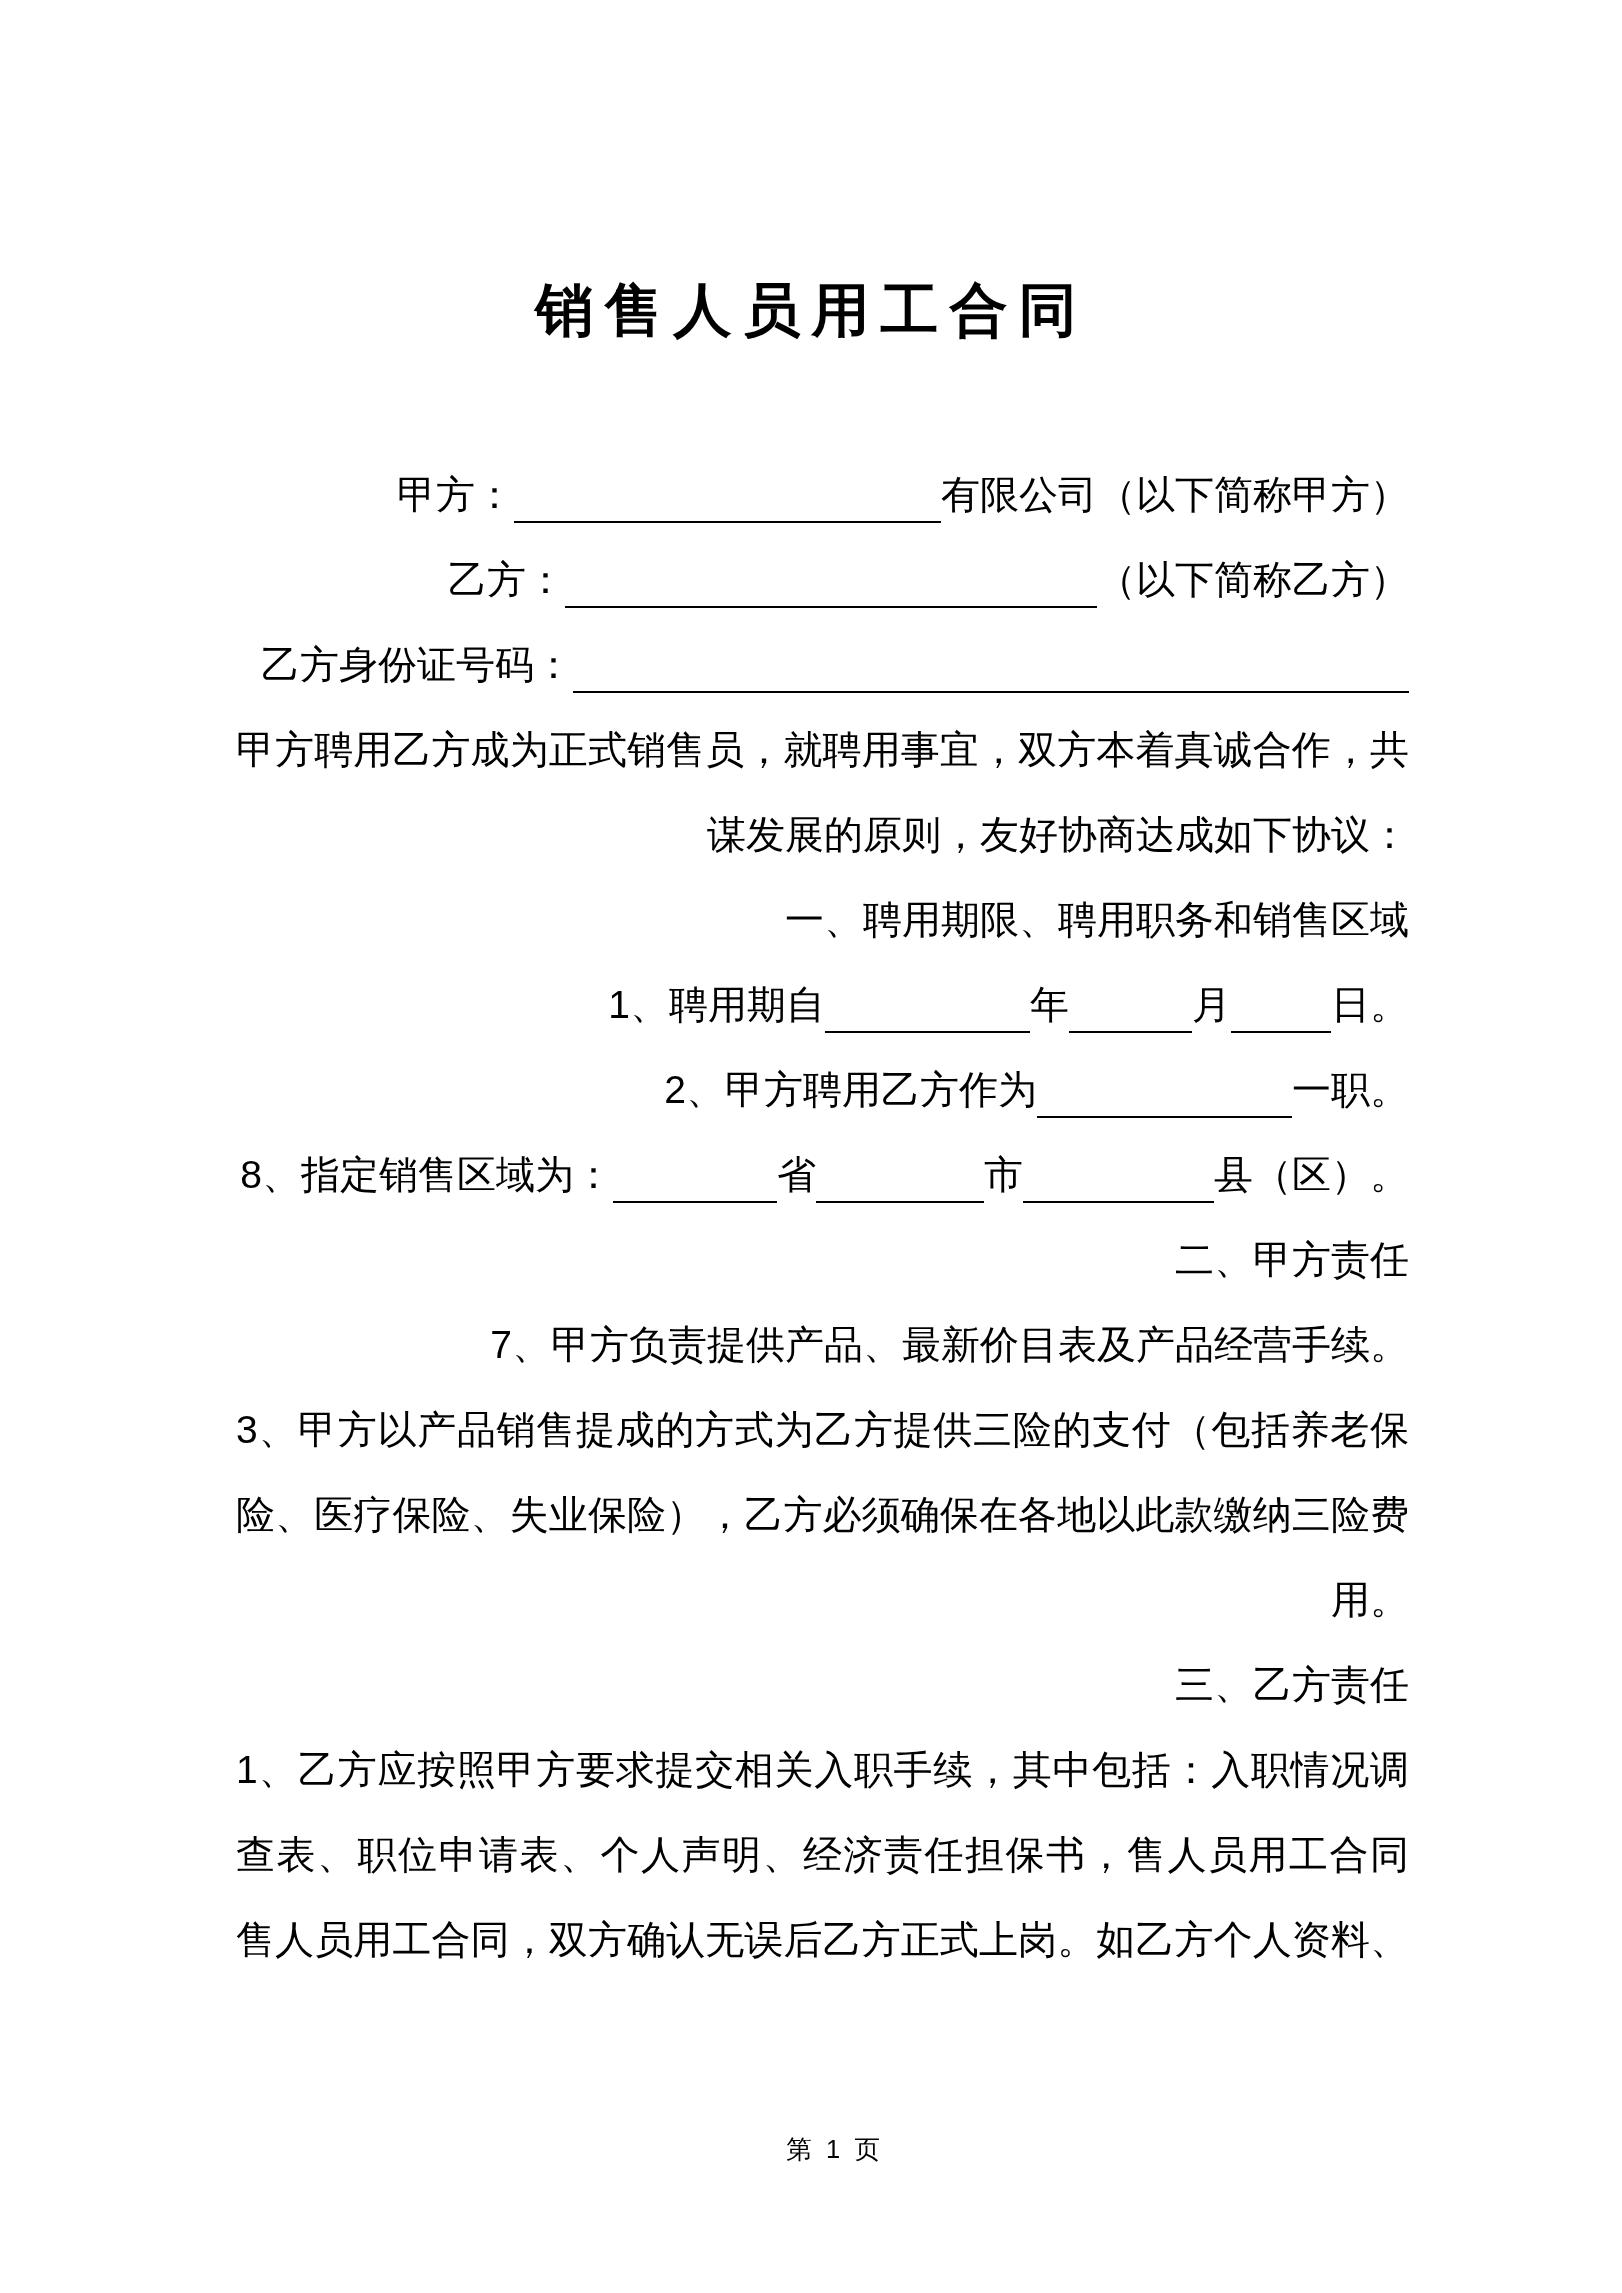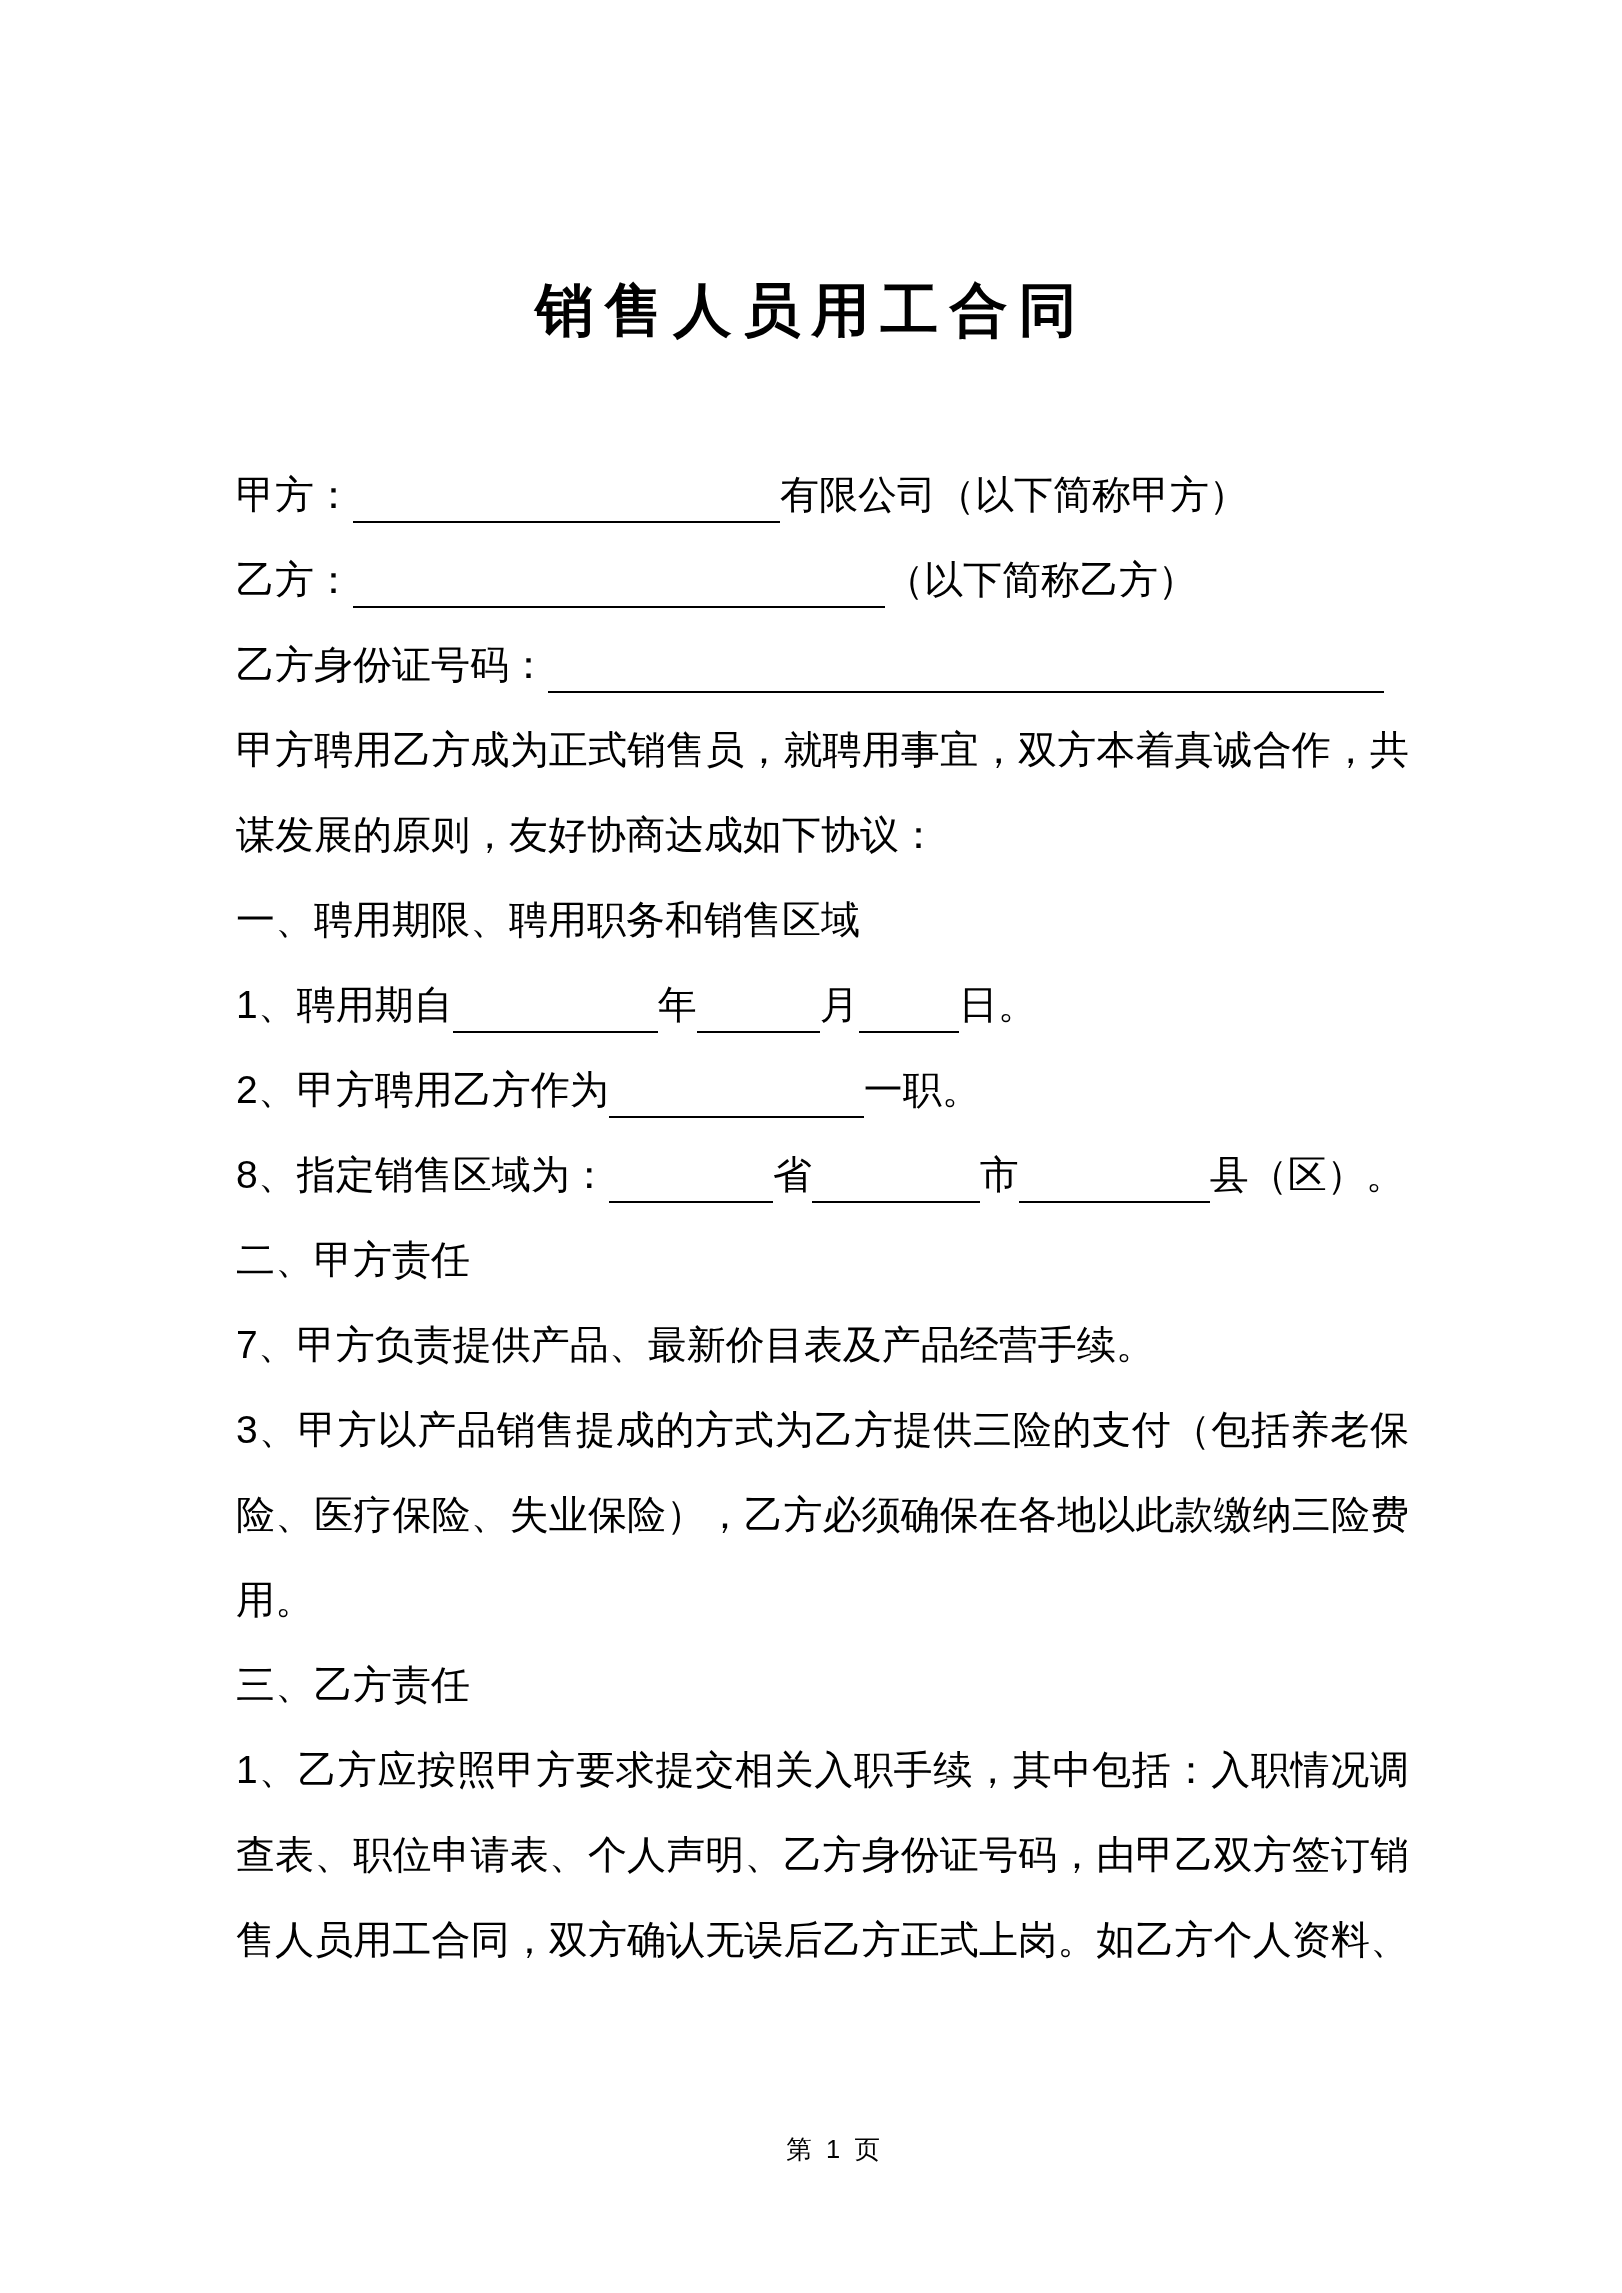--- a/index.html
+++ b/index.html
@@ -33,20 +33,21 @@
     position: absolute;
     top: 452px;
     left: 236px;
     width: 1173px;
   }
   .line {
     height: 85px;
     line-height: 85px;
     font-size: 39px;
     white-space: nowrap;
+    text-align: right;
   }
   .line.justify {
     text-align: justify;
     text-align-last: justify;
     text-justify: inter-character;
   }
   .fill-blank {
     display: inline-block;
     height: 0;
     border-bottom: 2.7px solid #000000;
@@ -81,18 +82,18 @@
       <div class="line"><span class="line-text">1、聘用期自</span><span class="fill-blank" style="width: 205px;"></span><span class="line-text">年</span><span class="fill-blank" style="width: 123px;"></span><span class="line-text">月</span><span class="fill-blank" style="width: 100px;"></span><span class="line-text">日。</span></div>
       <div class="line"><span class="line-text">2、甲方聘用乙方作为</span><span class="fill-blank" style="width: 255px;"></span><span class="line-text">一职。</span></div>
       <div class="line"><span class="line-text">8、指定销售区域为：</span><span class="fill-blank" style="width: 164px;"></span><span class="line-text">省</span><span class="fill-blank" style="width: 168px;"></span><span class="line-text">市</span><span class="fill-blank" style="width: 191px;"></span><span class="line-text">县（区）。</span></div>
       <div class="line"><span class="line-text">二、甲方责任</span></div>
       <div class="line"><span class="line-text">7、甲方负责提供产品、最新价目表及产品经营手续。</span></div>
       <div class="line justify"><span class="line-text">3、甲方以产品销售提成的方式为乙方提供三险的支付（包括养老保</span></div>
       <div class="line justify"><span class="line-text">险、医疗保险、失业保险），乙方必须确保在各地以此款缴纳三险费</span></div>
       <div class="line"><span class="line-text">用。</span></div>
       <div class="line"><span class="line-text">三、乙方责任</span></div>
       <div class="line justify"><span class="line-text">1、乙方应按照甲方要求提交相关入职手续，其中包括：入职情况调</span></div>
-      <div class="line justify"><span class="line-text">查表、职位申请表、个人声明、乙方身份证号码，由甲乙双方签订销</span></div>
+      <div class="line justify"><span class="line-text">查表、职位申请表、个人声明、经济责任担保书，售人员用工合同</span></div>
       <div class="line justify"><span class="line-text">售人员用工合同，双方确认无误后乙方正式上岗。如乙方个人资料、</span></div>
     </div>
   <div class="footer">第 1 页</div>
 </div>
 
 
 </body></html>

